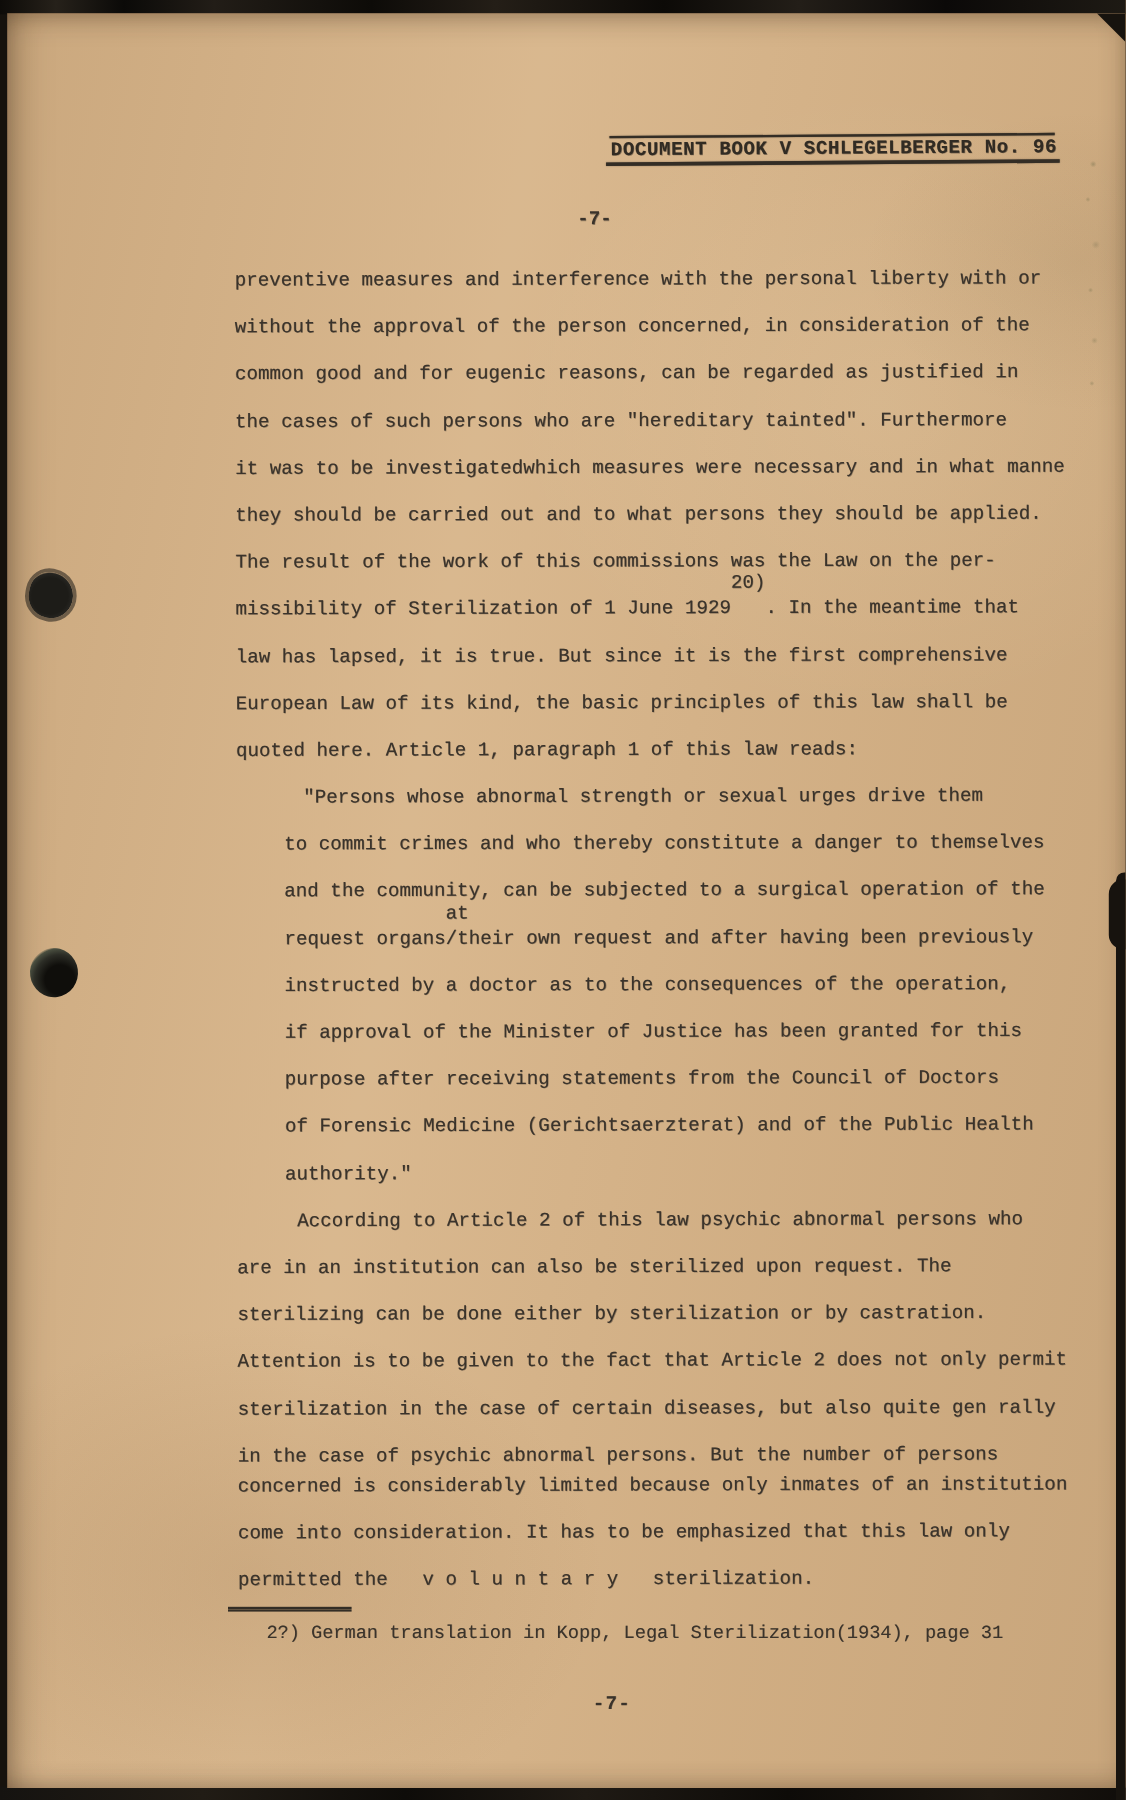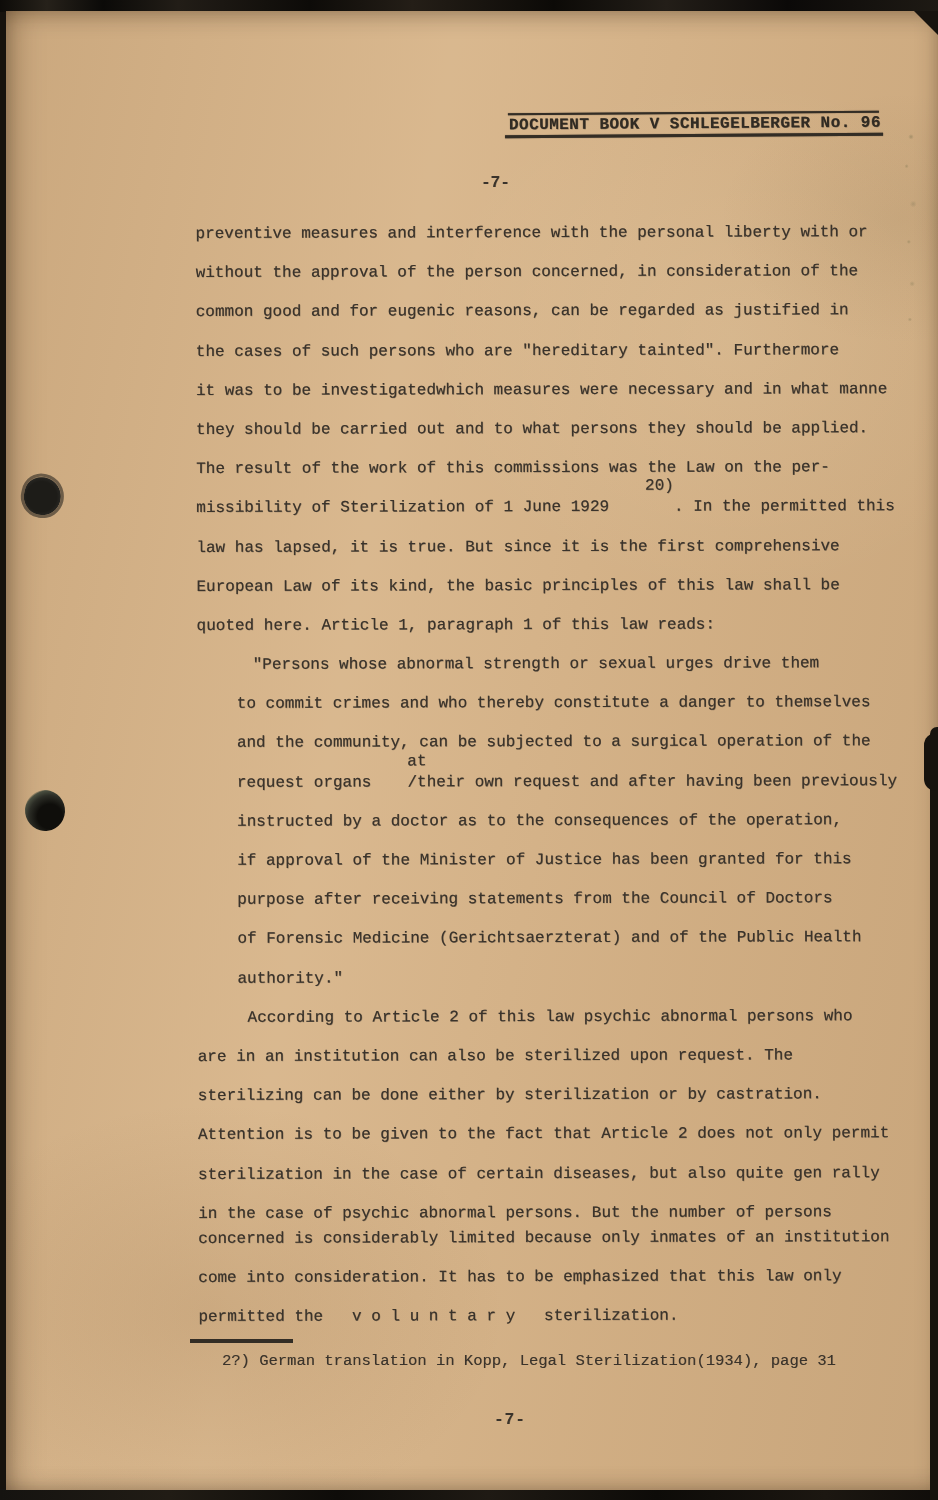--- a/index.html
+++ b/index.html
@@ -103,21 +103,21 @@
     transform:rotate(-.15deg);
     text-shadow:.45px .45px 0 rgba(58,51,43,.42), -0.25px 0 0 rgba(58,51,43,.28);
   }
   .ln{height:39.2px;white-space:pre;position:relative;}
   .q{padding-left:40px;}
   .qf{padding-left:56px;}
   .pf{padding-left:50px;}
   .t{margin-top:-14px;}
   .sup{
     display:inline-block;width:0;overflow:visible;
-    position:relative;top:-21px;white-space:pre;margin-left:36px;
+    position:relative;top:-21px;white-space:pre;
   }
   
   .footnote-divider{
     position:absolute;left:190px;top:1339px;width:103px;height:4px;
     background:linear-gradient(#332d25 40%, rgba(51,45,37,.2) 50%, #332d25 60%);
   }
   .footnote{
     position:absolute;left:193px;top:1352px;width:730px;
     font-size:15.5px;color:#3a332b;
     text-shadow:.4px .4px 0 rgba(58,51,43,.4);
@@ -148,21 +148,21 @@
 <div class="pageno pageno-top">-7-</div>
 
 <div class="typed">
     <div class="ln">preventive measures and interference with the personal liberty with or</div>
     <div class="ln">without the approval of the person concerned, in consideration of the</div>
     <div class="ln">common good and for eugenic reasons, can be regarded as justified in</div>
     <div class="ln">the cases of such persons who are "hereditary tainted". Furthermore</div>
     <div class="ln">it was to be investigatedwhich measures were necessary and in what manne</div>
     <div class="ln">they should be carried out and to what persons they should be applied.</div>
     <div class="ln">The result of the work of this commissions was the Law on the per-</div>
-    <div class="ln"><span class="">missibility of Sterilization of 1 June 1929</span><span class="sup">20)</span><span class="">   . In the permitted this</span></div>
+    <div class="ln"><span class="">missibility of Sterilization of 1 June 1929</span><span class="sup">20)</span><span class="">   . In the meantime that</span></div>
     <div class="ln">law has lapsed, it is true. But since it is the first comprehensive</div>
     <div class="ln">European Law of its kind, the basic principles of this law shall be</div>
     <div class="ln">quoted here. Article 1, paragraph 1 of this law reads:</div>
     <div class="ln qf">"Persons whose abnormal strength or sexual urges drive them</div>
     <div class="ln q">to commit crimes and who thereby constitute a danger to themselves</div>
     <div class="ln q">and the community, can be subjected to a surgical operation of the</div>
     <div class="ln q"><span class="">request organs</span><span class="sup">at</span><span class="">/their own request and after having been previously</span></div>
     <div class="ln q">instructed by a doctor as to the consequences of the operation,</div>
     <div class="ln q">if approval of the Minister of Justice has been granted for this</div>
     <div class="ln q">purpose after receiving statements from the Council of Doctors</div>

